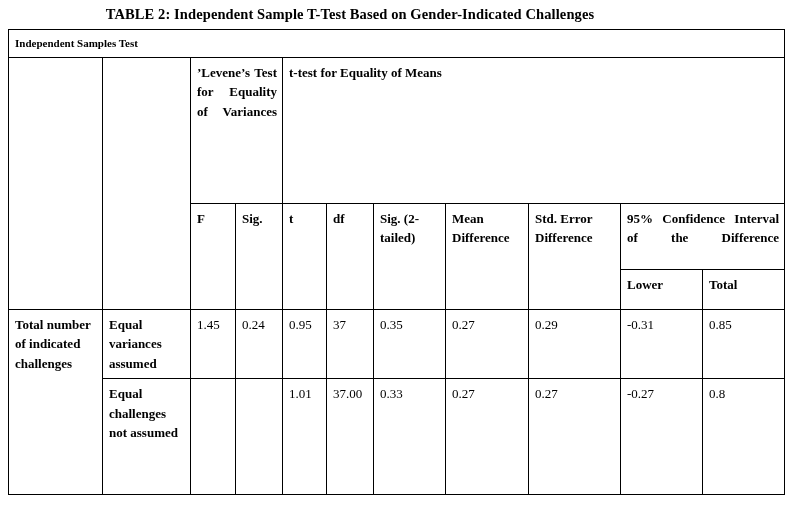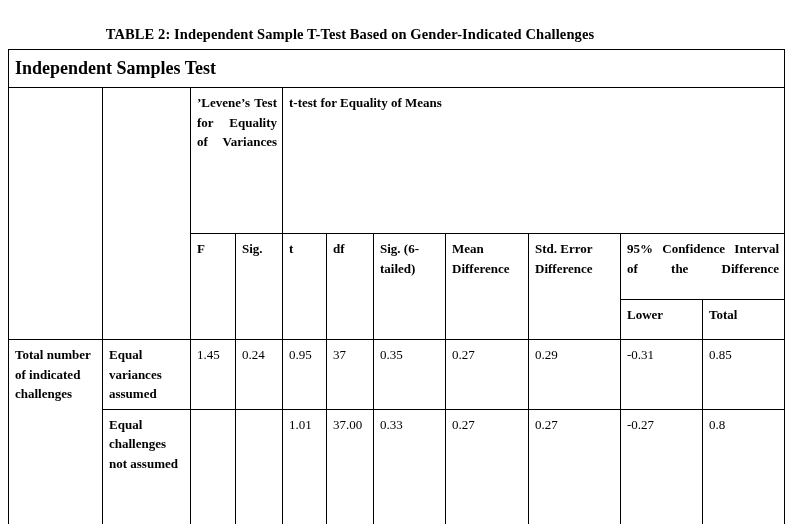--- a/index.html
+++ b/index.html
@@ -12,21 +12,21 @@
     height: 524px;
     font-family: "Liberation Serif", "DejaVu Serif", serif;
     color: #000000;
     overflow: hidden;
   }
   .page {
     position: relative;
     width: 700px;
     height: 524px;
     box-sizing: border-box;
-    padding: 24px 8px 0 8px;
+    padding: 4px 8px 0 8px;
   }
   .caption {
     text-align: center;
     font-weight: bold;
     font-size: 14.5px;
     letter-spacing: 0.1px;
     margin: 2px 0 6px 0;
     line-height: 1.2;
   }
   table.spss {
@@ -37,21 +37,21 @@
   }
   table.spss td {
     border: 1px solid #000000;
     vertical-align: top;
     padding: 5px 5px 5px 6px;
     line-height: 1.5;
     word-wrap: break-word;
   }
   .title-cell {
     font-weight: bold;
-    font-size: 18px;
+    font-size: 11px;
     padding: 5px 6px;
   }
   .hdr {
     font-weight: bold;
     margin-top: 20px;
   }
   .just {
     text-align: justify;
     text-align-last: justify;
   }
@@ -108,21 +108,21 @@
         <td class="blank" rowspan="3"></td>
         <td class="hdr just" colspan="2" rowspan="1" style="height:135px;">’Levene’s Test for Equality of Variances</td>
         <td class="hdr" colspan="7">t-test for Equality of Means</td>
       </tr>
 
       <tr>
         <td class="hdr vmid" rowspan="2" style="height:95px;">F</td>
         <td class="hdr vmid" rowspan="2">Sig.</td>
         <td class="hdr vmid" rowspan="2">t</td>
         <td class="hdr vmid" rowspan="2">df</td>
-        <td class="hdr vmid" rowspan="2">Sig. (6-tailed)</td>
+        <td class="hdr vmid" rowspan="2">Sig. (2-tailed)</td>
         <td class="hdr vmid" rowspan="2">Mean Difference</td>
         <td class="hdr vmid" rowspan="2">Std. Error Difference</td>
         <td class="hdr just" colspan="2">95% Confidence Interval of the Difference</td>
       </tr>
 
       <tr>
         <td class="hdr">Lower</td>
         <td class="hdr">Total</td>
       </tr>
 

